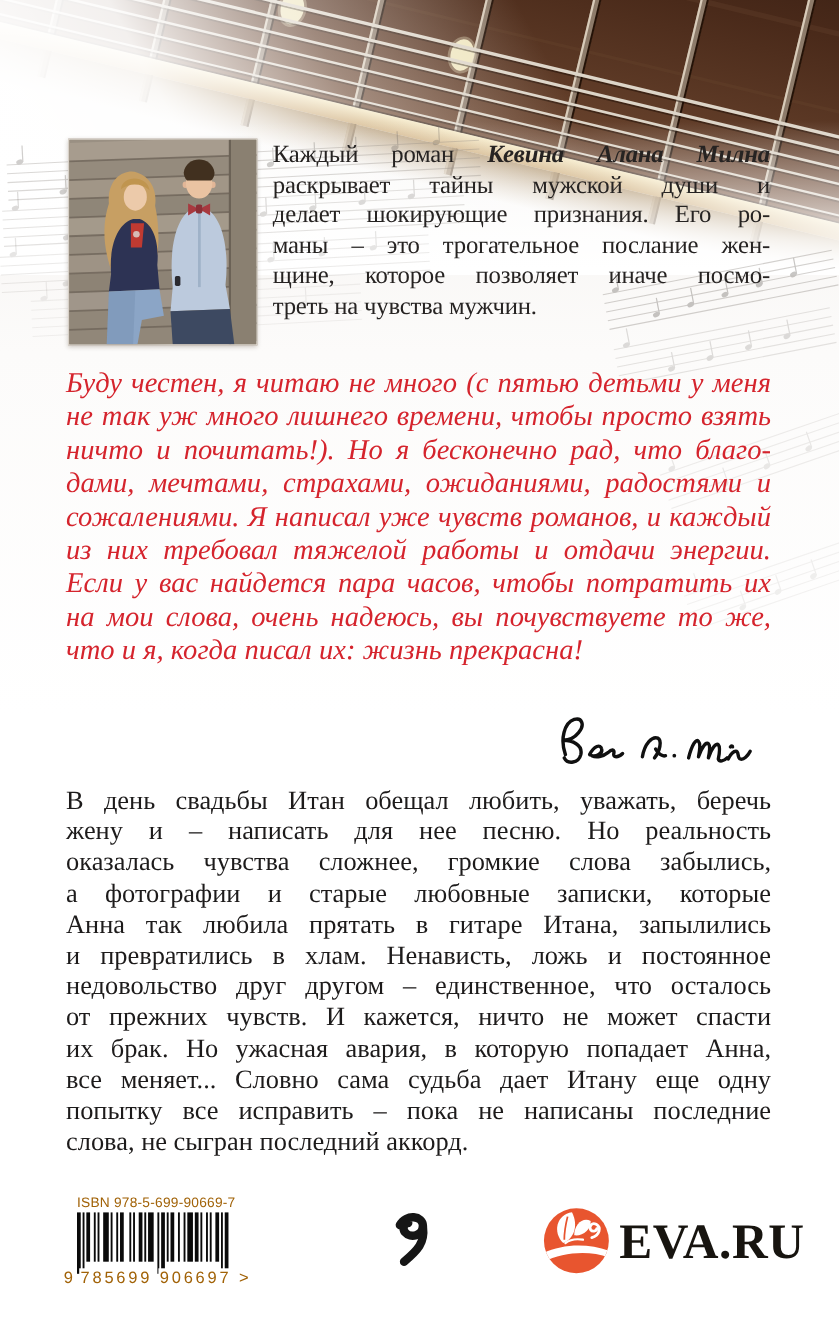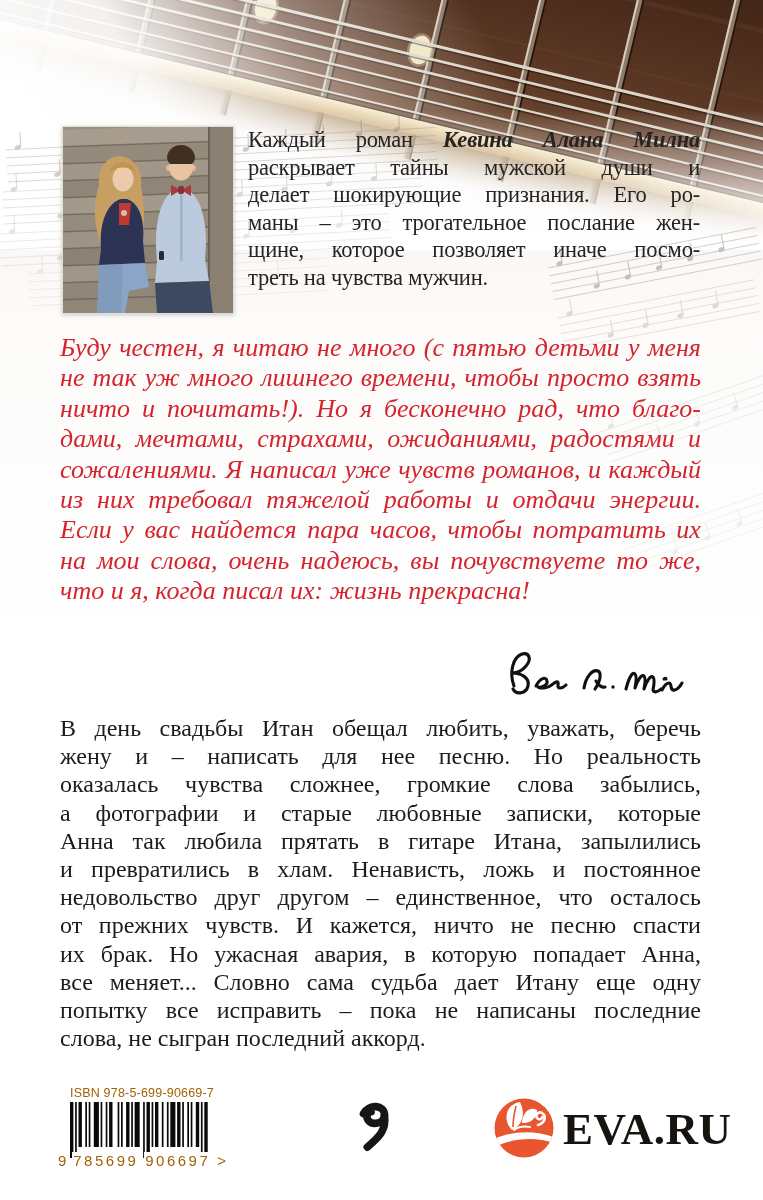--- a/index.html
+++ b/index.html
@@ -585,21 +585,21 @@
           <span>осталось</span>
         </div>
         <div class="jl">
           <span>от</span>
           <span>прежних</span>
           <span>чувств.</span>
           <span>И</span>
           <span>кажется,</span>
           <span>ничто</span>
           <span>не</span>
-          <span>песню</span>
+          <span>может</span>
           <span>спасти</span>
         </div>
         <div class="jl">
           <span>их</span>
           <span>брак.</span>
           <span>Но</span>
           <span>ужасная</span>
           <span>авария,</span>
           <span>в</span>
           <span>которую</span>

